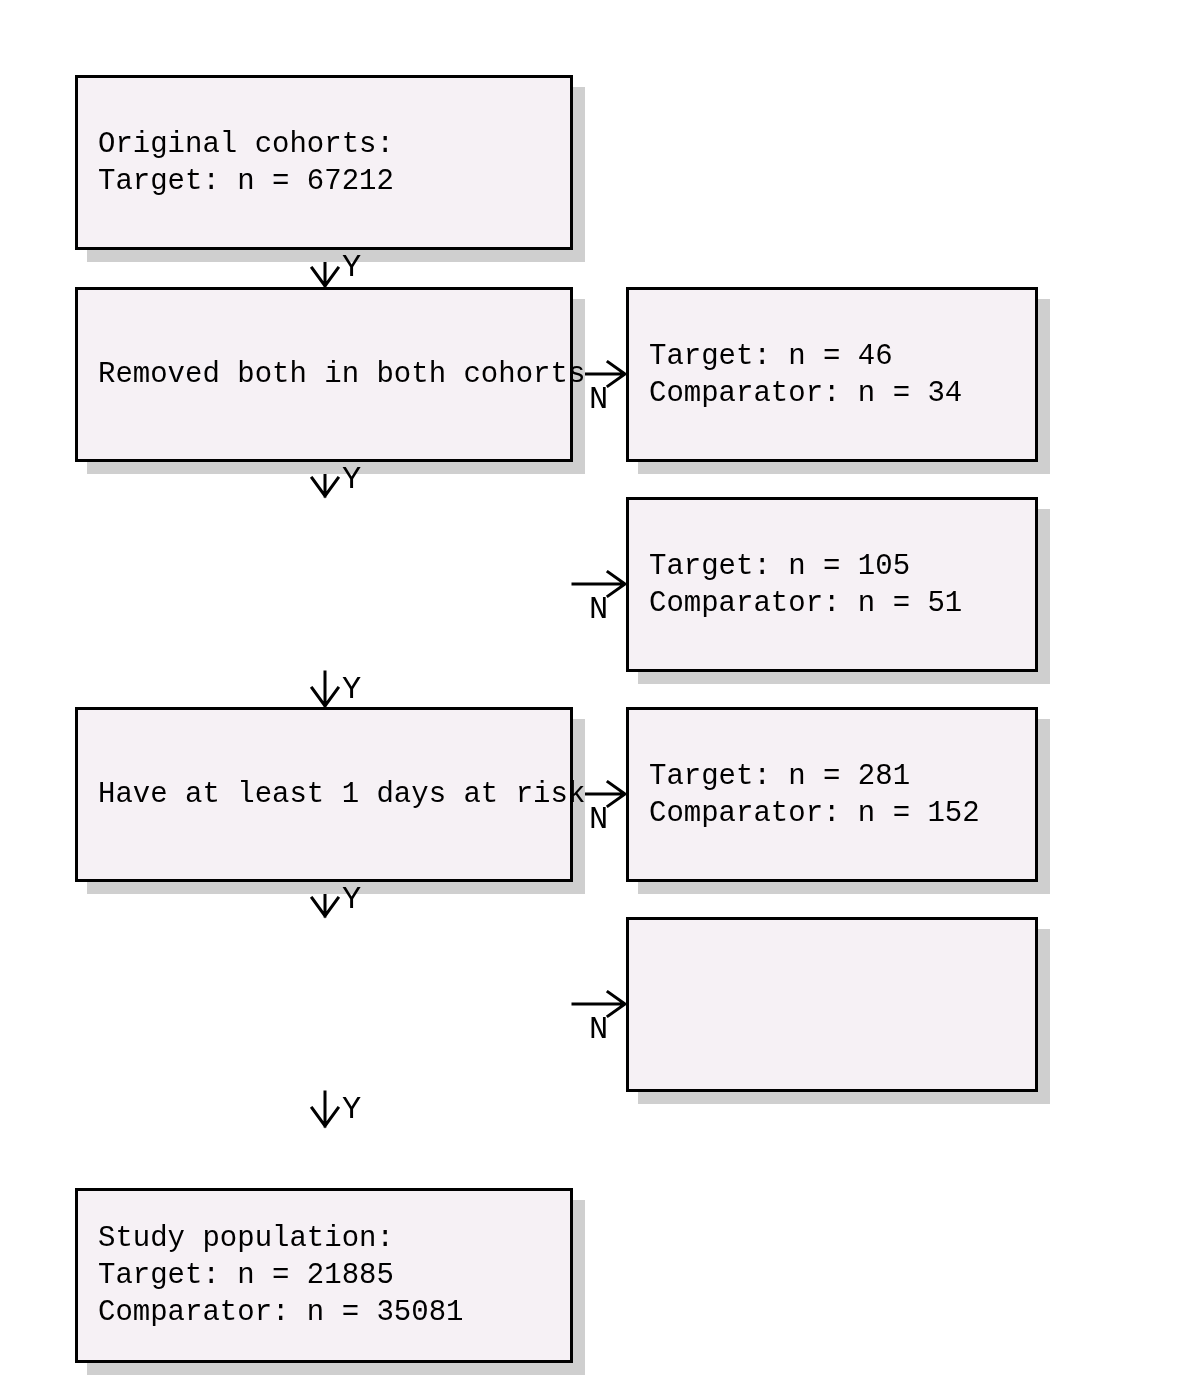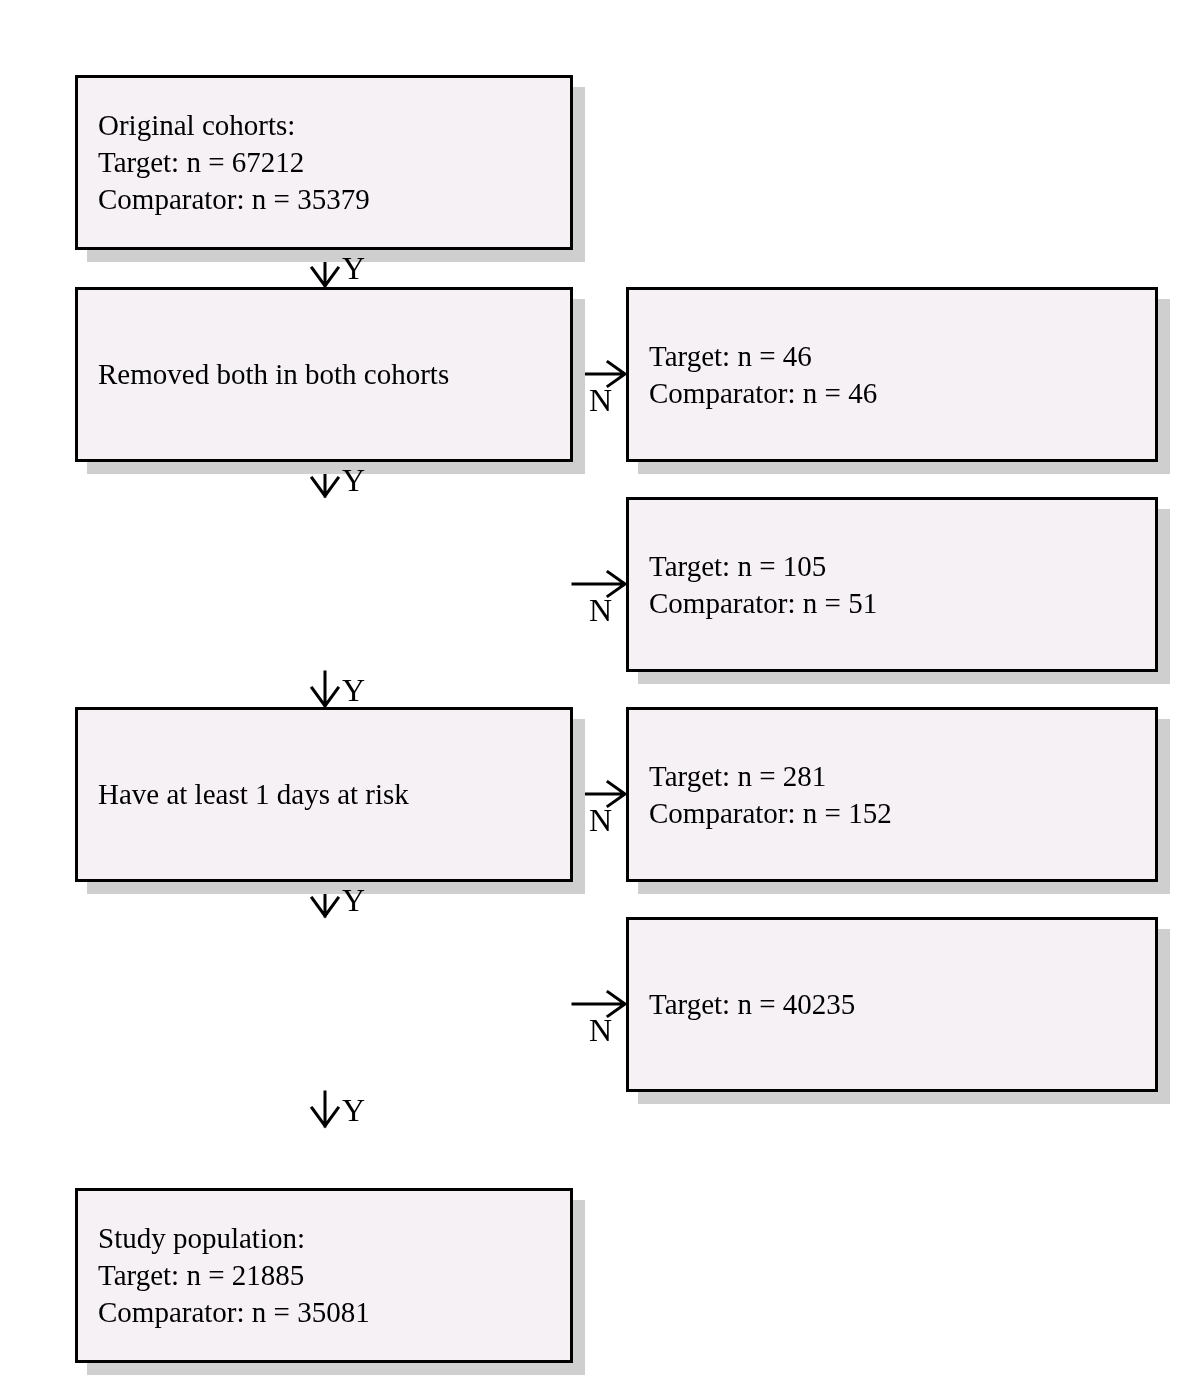--- a/index.html
+++ b/index.html
@@ -3,32 +3,32 @@
 <meta charset="utf-8">
 <style>
   :root{
     --page-bg:#ffffff; --box-fill:#f6f1f5; --box-border:#000000;
     --box-shadow:#cfcfcf; --arrow:#000000; --text:#000000;
   }
   html,body{margin:0;padding:0;background:var(--page-bg);}
   .stage{
     position:relative; width:1200px; height:1400px; overflow:hidden;
     background:var(--page-bg); color:var(--text);
-    font-family:Liberation Serif, serif;
+    font-family:Liberation Mono, monospace;
   }
   .box{
     position:absolute; box-sizing:border-box; height:175px;
     background:var(--box-fill); border:3px solid var(--box-border);
     box-shadow:12px 12px 0 var(--box-shadow);
     display:flex; flex-direction:column; justify-content:center;
     padding:0 18px 0 20px; font-size:29px; line-height:37px;
   }
   .box .line{display:block; white-space:nowrap;}
   .col-main{left:75px; width:498px;}
-  .col-side{left:626px; width:532px;}
+  .col-side{left:626px; width:412px;}
   .r1{top:75px}.r2{top:287px}.r3{top:497px}.r4{top:707px}.r5{top:917px}.r6{top:1188px}
   .edges{position:absolute; left:0; top:0; width:1200px; height:1400px; pointer-events:none;}
   .edges path{stroke:var(--arrow); stroke-width:3; fill:none; stroke-linecap:square;}
   .edge-label{
     position:absolute; font-size:32px; line-height:34px; color:var(--text);
     white-space:nowrap;
   }
   .y-label{left:342px;}
   .n-label{left:589px;}
 </style>
@@ -63,46 +63,44 @@
       <path d="M573 794 L624 794 M608 782 L625 794 L608 806"></path>
     </g>
     <g>
       <path d="M573 1004 L624 1004 M608 992 L625 1004 L608 1016"></path>
     </g>
   </svg>
 
   <div class="box col-main r1">
     <span class="line">Original cohorts:</span>
     <span class="line">Target: n = 67212</span>
-    <span class="line">Comparator: n = 35379</span>
   </div>
 
   <div class="box col-main r2">
     <span class="line">Removed both in both cohorts</span>
   </div>
   <div class="box col-side r2">
     <span class="line">Target: n = 46</span>
-    <span class="line">Comparator: n = 46</span>
+    <span class="line">Comparator: n = 34</span>
   </div>
 
   <div class="box col-side r3">
     <span class="line">Target: n = 105</span>
     <span class="line">Comparator: n = 51</span>
   </div>
 
   <div class="box col-main r4">
     <span class="line">Have at least 1 days at risk</span>
   </div>
   <div class="box col-side r4">
     <span class="line">Target: n = 281</span>
     <span class="line">Comparator: n = 152</span>
   </div>
 
   <div class="box col-side r5">
-    <span class="line">Target: n = 40235</span>
   </div>
 
   <div class="box col-main r6">
     <span class="line">Study population:</span>
     <span class="line">Target: n = 21885</span>
     <span class="line">Comparator: n = 35081</span>
   </div>
 
   <div class="edge-label y-label" style="top:251px">Y</div>
   <div class="edge-label y-label" style="top:463px">Y</div>

